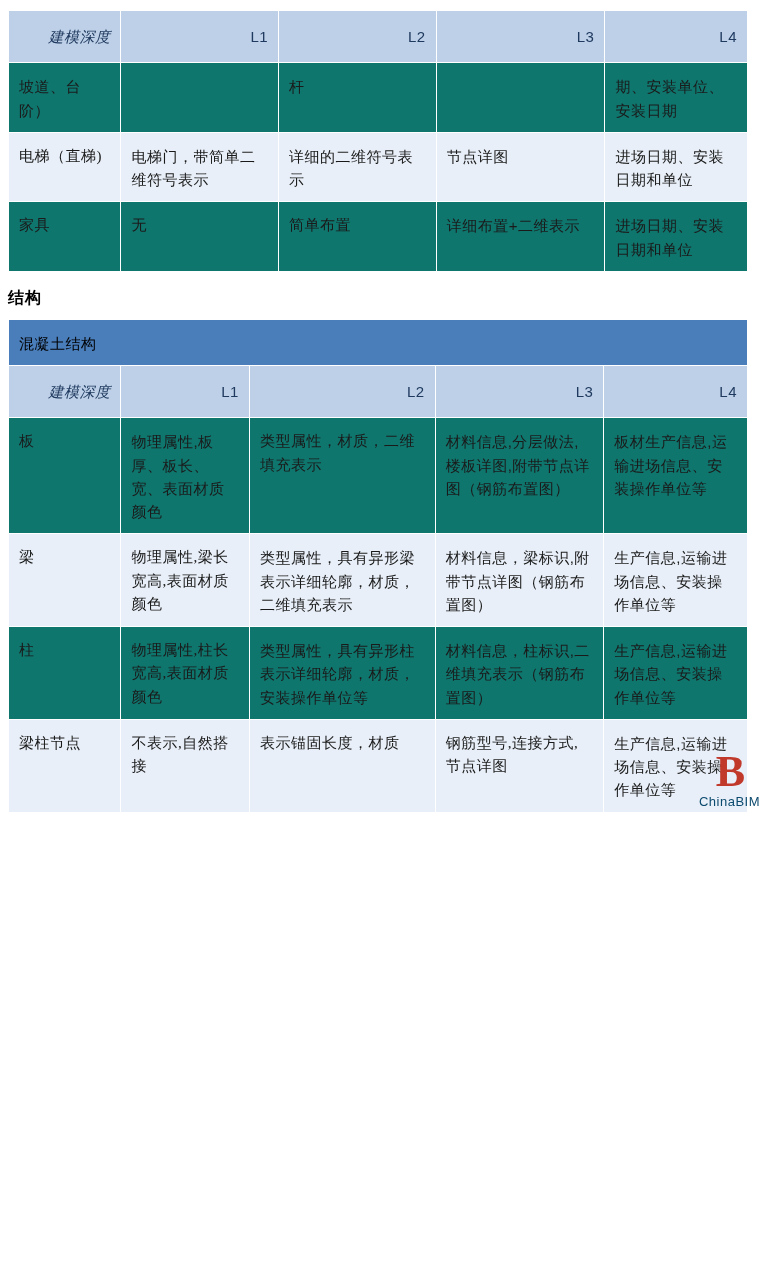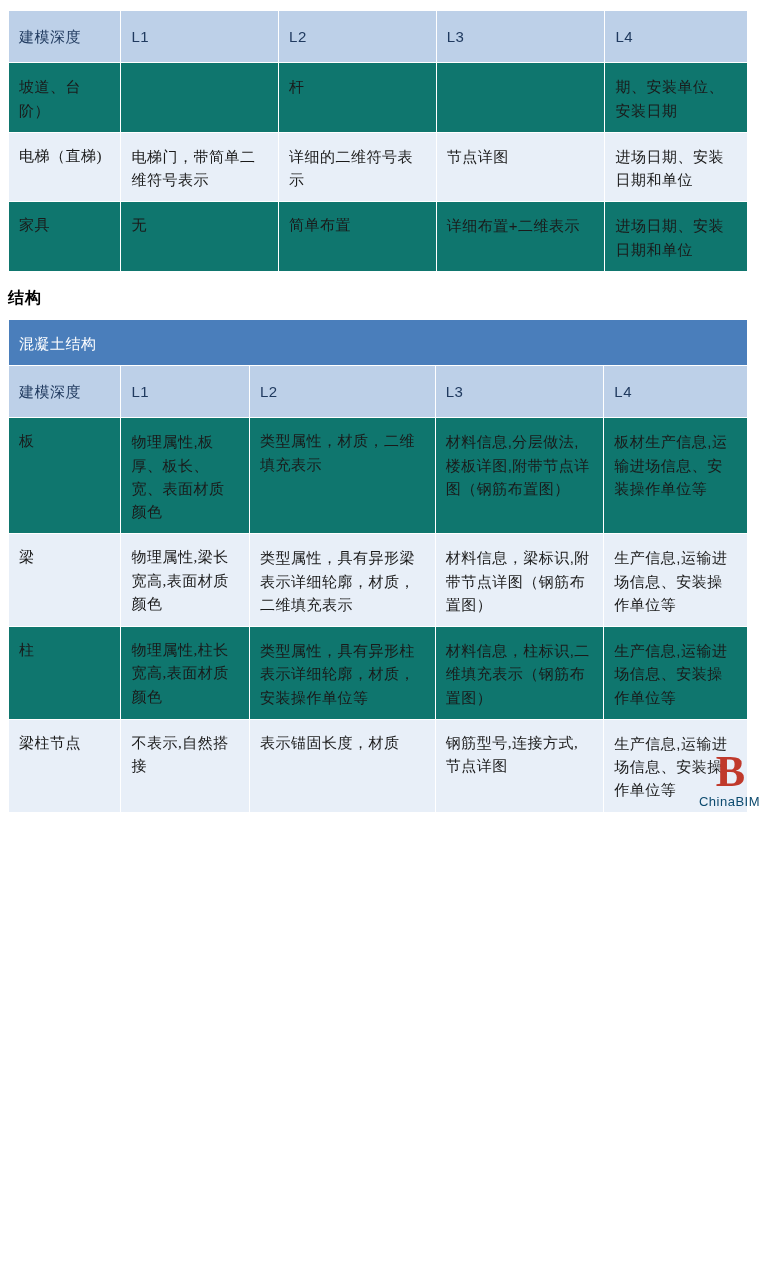--- a/index.html
+++ b/index.html
@@ -34,41 +34,42 @@
     line-height: 1.55;
     font-weight: normal;
     text-align: left;
     letter-spacing: 0.5px;
   }
 
   
   tr.hdr td {
     background: #bdd0e8;
     color: #203a5f;
-    text-align: left;
+    text-align: right;
     font-size: 15px;
     padding-top: 14px;
     padding-bottom: 14px;
   }
   tr.hdr td.first {
-    text-align: left;
+    text-align: right;
+    font-style: italic;
   }
 
   
   tr.body td {
     background: #0f766e;
   }
   tr.body.alt td {
     background: #e8eff8;
   }
 
   
   .band {
     background: #4a7ebb;
-    color: #ffffff;
+    color: #000000;
     font-size: 16px;
     padding: 16px 14px;
     border: 1px solid #ffffff;
     letter-spacing: 1px;
   }
 
   .section-title {
     font-size: 16px;
     font-weight: bold;
     color: #000000;

